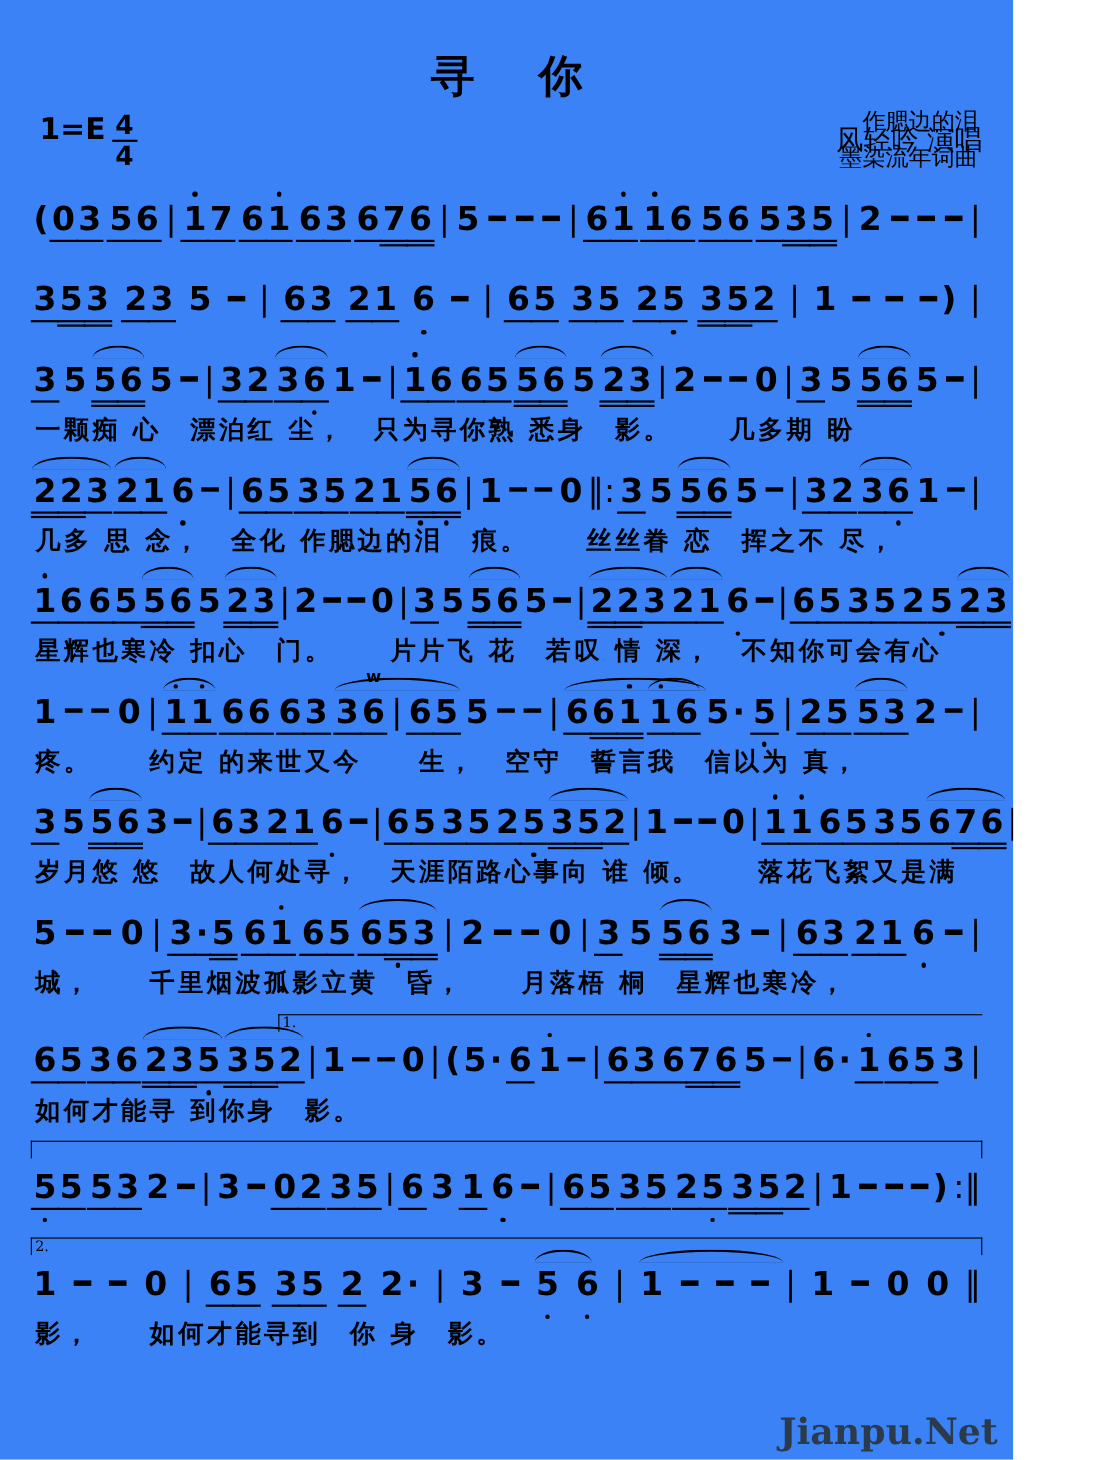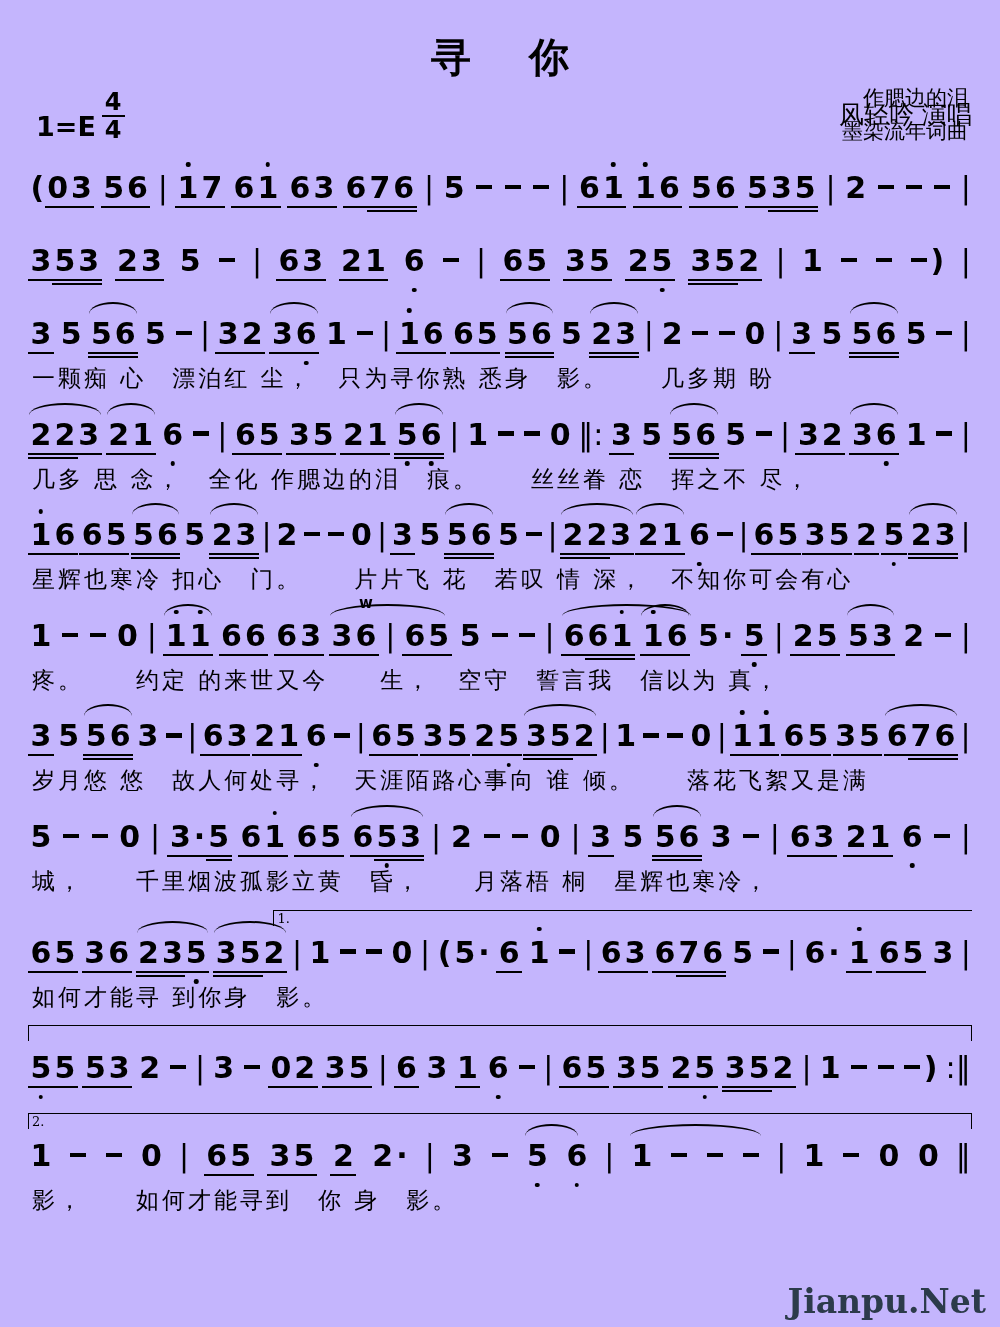--- a/index.html
+++ b/index.html
@@ -1,24 +1,24 @@
 <!DOCTYPE html>
 <html><head>
 <meta charset="utf-8">
 <style>
   html,body{margin:0;padding:0;background:#fff;}
-  .page{width:1000px;height:1327px;position:relative;background:#c4b5fd;box-sizing:border-box;
-        padding:4px 28px;overflow:hidden;color:#000;}
+  .page{width:921px;height:1327px;position:relative;background:#3b82f6;box-sizing:border-box;
+        padding:16px 28px;overflow:hidden;color:#000;}
   
   .header{position:relative;height:150px;}
   .title{position:absolute;top:26px;left:0;width:100%;text-align:center;margin:0;
          font-family:"DejaVu Serif","Liberation Serif",serif;font-weight:600;
          font-size:40px;letter-spacing:22px;text-indent:22px;}
   .keysig{position:absolute;left:8px;top:86px;font-family:"DejaVu Sans","Liberation Sans",sans-serif;
-          font-weight:700;font-size:27px;display:flex;align-items:flex-end;}
+          font-weight:700;font-size:27px;display:flex;align-items:flex-start;}
   .frac{display:inline-flex;flex-direction:column;align-items:center;margin-left:6px;
         font-size:24px;line-height:1;}
   .frac .top{border-bottom:2.5px solid #000;padding:0 3px 1px;}
   .frac .bot{padding-top:1px;}
   .performer{position:absolute;top:94px;left:0;width:100%;text-align:right;
              font-family:"DejaVu Serif","Liberation Serif",serif;font-size:25px;}
   .credits{position:absolute;right:4px;top:78px;text-align:right;line-height:1.55;
            font-family:"DejaVu Serif","Liberation Serif",serif;font-size:21px;}
   
   #score{position:relative;}
@@ -40,21 +40,21 @@
        border-radius:50%;background:#000;}
   .dot.hi{top:-9px;}
   .dot.lo{bottom:-15px;}
   .slur{position:absolute;top:-15px;left:0;width:100%;height:10px;
         border-top:2px solid #000;border-radius:50% 50% 0 0 / 100% 100% 0 0;}
   .trem{position:absolute;top:-24px;left:50%;transform:translateX(-50%);
         font-size:15px;font-weight:700;font-family:"DejaVu Sans",sans-serif;}
   .dash{display:inline-block;width:16px;height:4.5px;background:#000;
         vertical-align:middle;margin:0 2px 5px 2px;}
   .lyrics{font-family:"DejaVu Serif","Liberation Serif",serif;font-size:23px;
-          letter-spacing:3px;white-space:pre;margin:0 0 0 4px;line-height:1.2;}
+          letter-spacing:3px;white-space:pre;margin:0 0 0 4px;line-height:1.2;font-weight:bold;}
   .volta{position:absolute;top:6px;height:15px;border-top:1.6px solid #000;}
   .volta.lt{border-left:1.6px solid #000;}
   .volta.rt{border-right:1.6px solid #000;}
   .vlabel{position:absolute;left:3px;top:0;font-size:13px;
           font-family:"DejaVu Serif",serif;}
   .watermark{position:absolute;right:14px;bottom:6px;font-size:33px;font-weight:700;
              font-family:"DejaVu Serif","Liberation Serif",serif;}
 </style>
 </head>
 <body>

